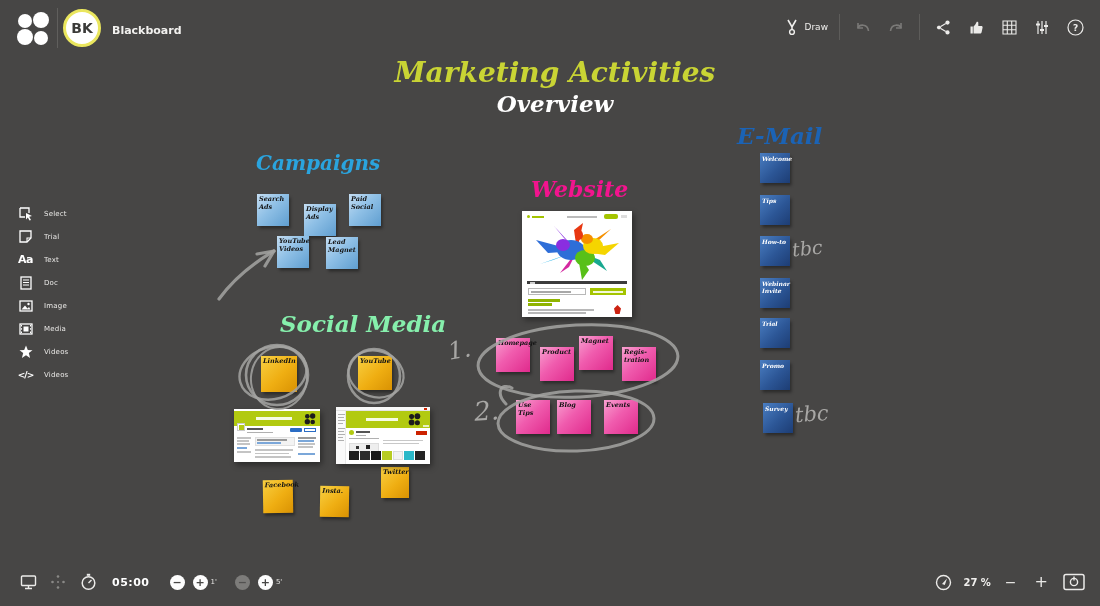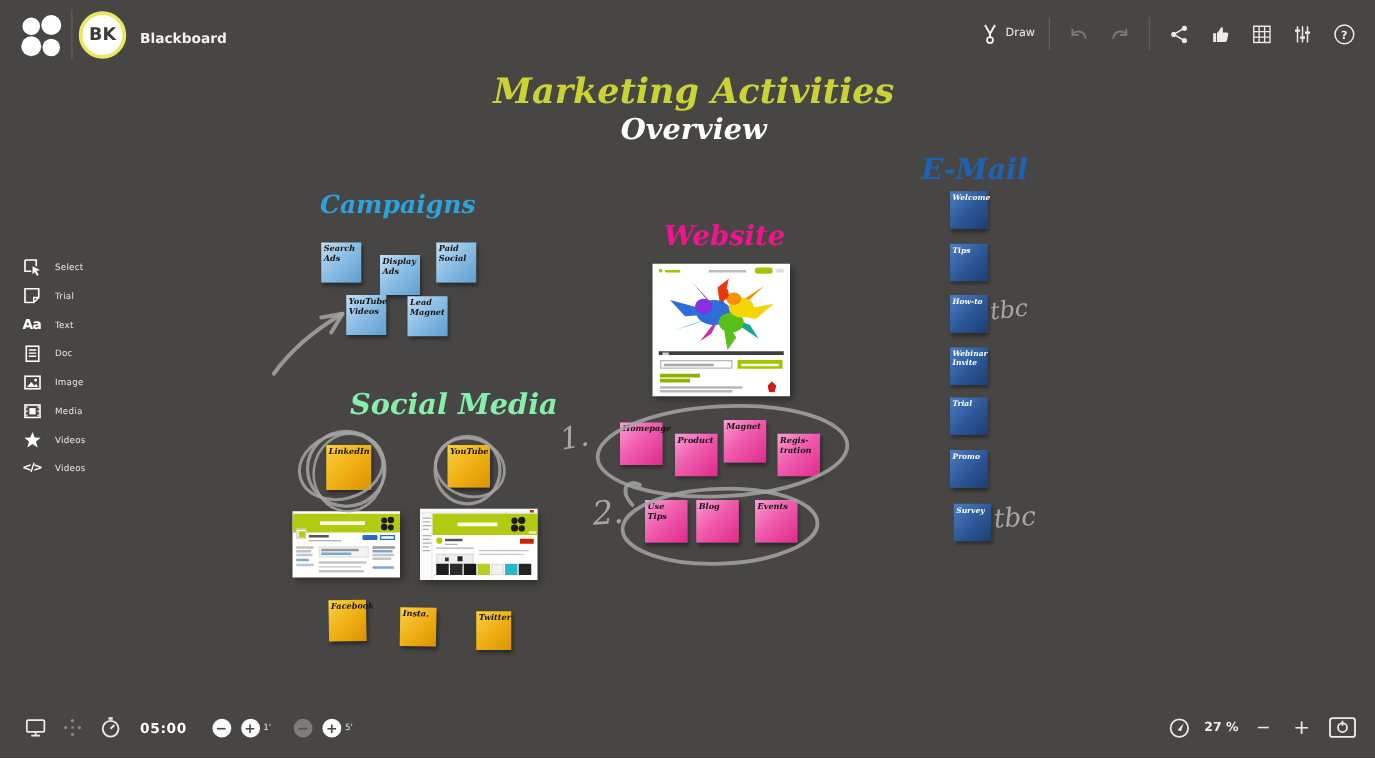--- a/index.html
+++ b/index.html
@@ -226,21 +226,21 @@
   <div class="note pink" style="left:579px;top:336px;width:34px;height:34px;">Magnet</div>
   <div class="note pink" style="left:622px;top:347px;width:34px;height:34px;">Regis-tration</div>
   <div class="note pink" style="left:516px;top:400px;width:34px;height:34px;">Use Tips</div>
   <div class="note pink" style="left:557px;top:400px;width:34px;height:34px;">Blog</div>
   <div class="note pink" style="left:604px;top:400px;width:34px;height:34px;">Events</div>
 
   <div class="note yellow" style="left:261px;top:356px;width:36px;height:36px;">LinkedIn</div>
   <div class="note yellow" style="left:358px;top:356px;width:34px;height:34px;">YouTube</div>
   <div class="note yellow" style="left:263px;top:480px;width:30px;height:33px;transform:rotate(-1deg);">Facebook</div>
   <div class="note yellow" style="left:320px;top:486px;width:29px;height:31px;transform:rotate(1deg);">Insta.</div>
-  <div class="note yellow" style="left:381px;top:489px;width:28px;height:31px;">Twitter</div>
+  <div class="note yellow" style="left:381px;top:467px;width:28px;height:31px;">Twitter</div>
 
   <div class="note navy" style="left:760px;top:153px;">Welcome</div>
   <div class="note navy" style="left:760px;top:195px;">Tips</div>
   <div class="note navy" style="left:760px;top:236px;">How-to</div>
   <div class="note navy" style="left:760px;top:278px;">Webinar Invite</div>
   <div class="note navy" style="left:760px;top:318px;">Trial</div>
   <div class="note navy" style="left:760px;top:360px;">Promo</div>
   <div class="note navy" style="left:763px;top:403px;">Survey</div>
 
   <div class="handnote" style="left:448px;top:336px;font-size:24px;transform:rotate(-10deg);">1.</div>

